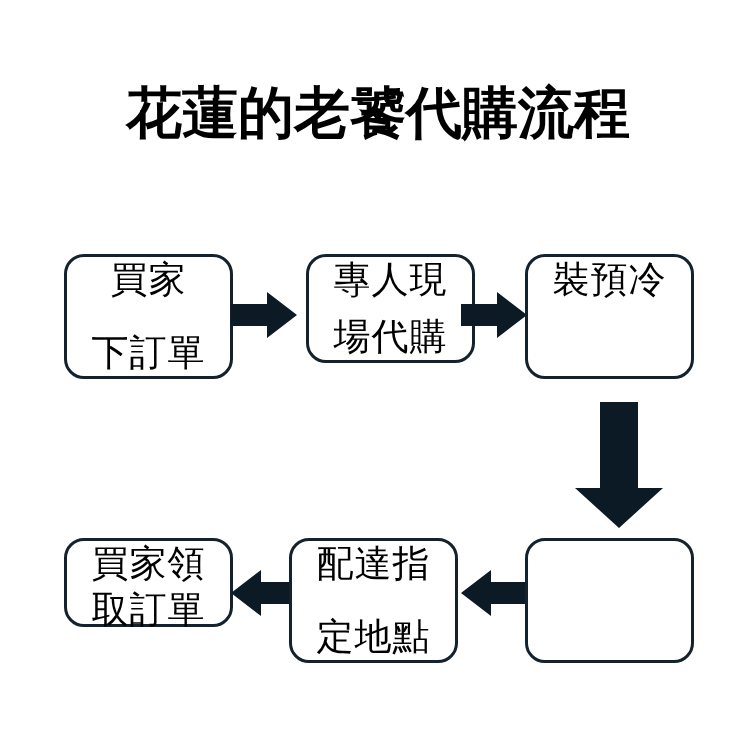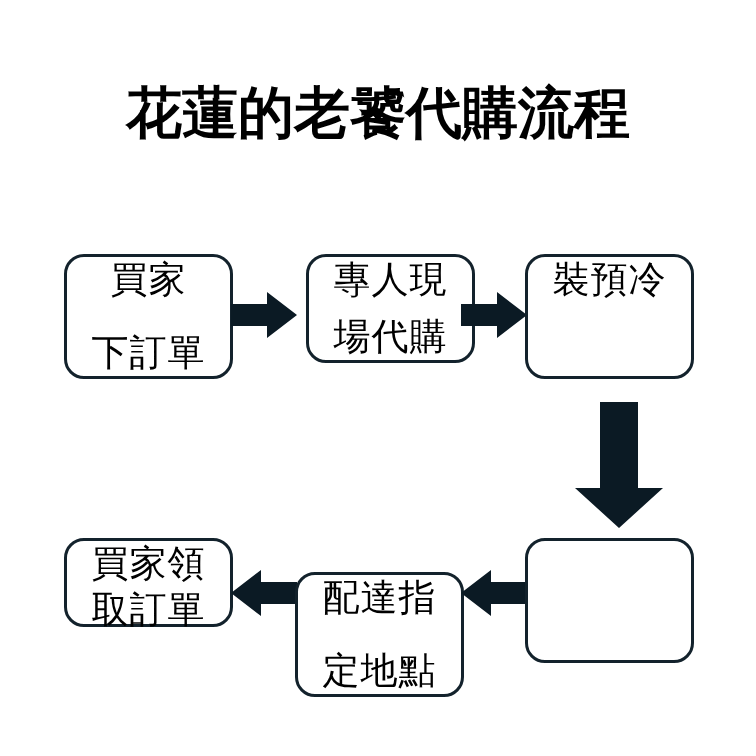--- a/index.html
+++ b/index.html
@@ -58,21 +58,21 @@
     display: block;
     white-space: nowrap;
   }
 
   
   #node-1 { left: 64px;  top: 254px; width: 169px; height: 125px; }
   #node-2 { left: 306px; top: 254px; width: 169px; height: 109px; }
   #node-3 { left: 525px; top: 254px; width: 169px; height: 125px; }
   
   #node-6 { left: 64px;  top: 538px; width: 169px; height: 89px; }
-  #node-5 { left: 295px; top: 538px; width: 169px; height: 125px; margin-top: 34px; }
+  #node-5 { left: 289px; top: 538px; width: 169px; height: 125px; }
   #node-4 { left: 525px; top: 538px; width: 169px; height: 125px; }
 
   
   .arrow {
     position: absolute;
   }
   .arrow svg { display: block; }
 
   #arrow-1 { left: 231px; top: 292px; width: 66px; height: 46px; }
   #arrow-2 { left: 461px; top: 292px; width: 66px; height: 46px; }

